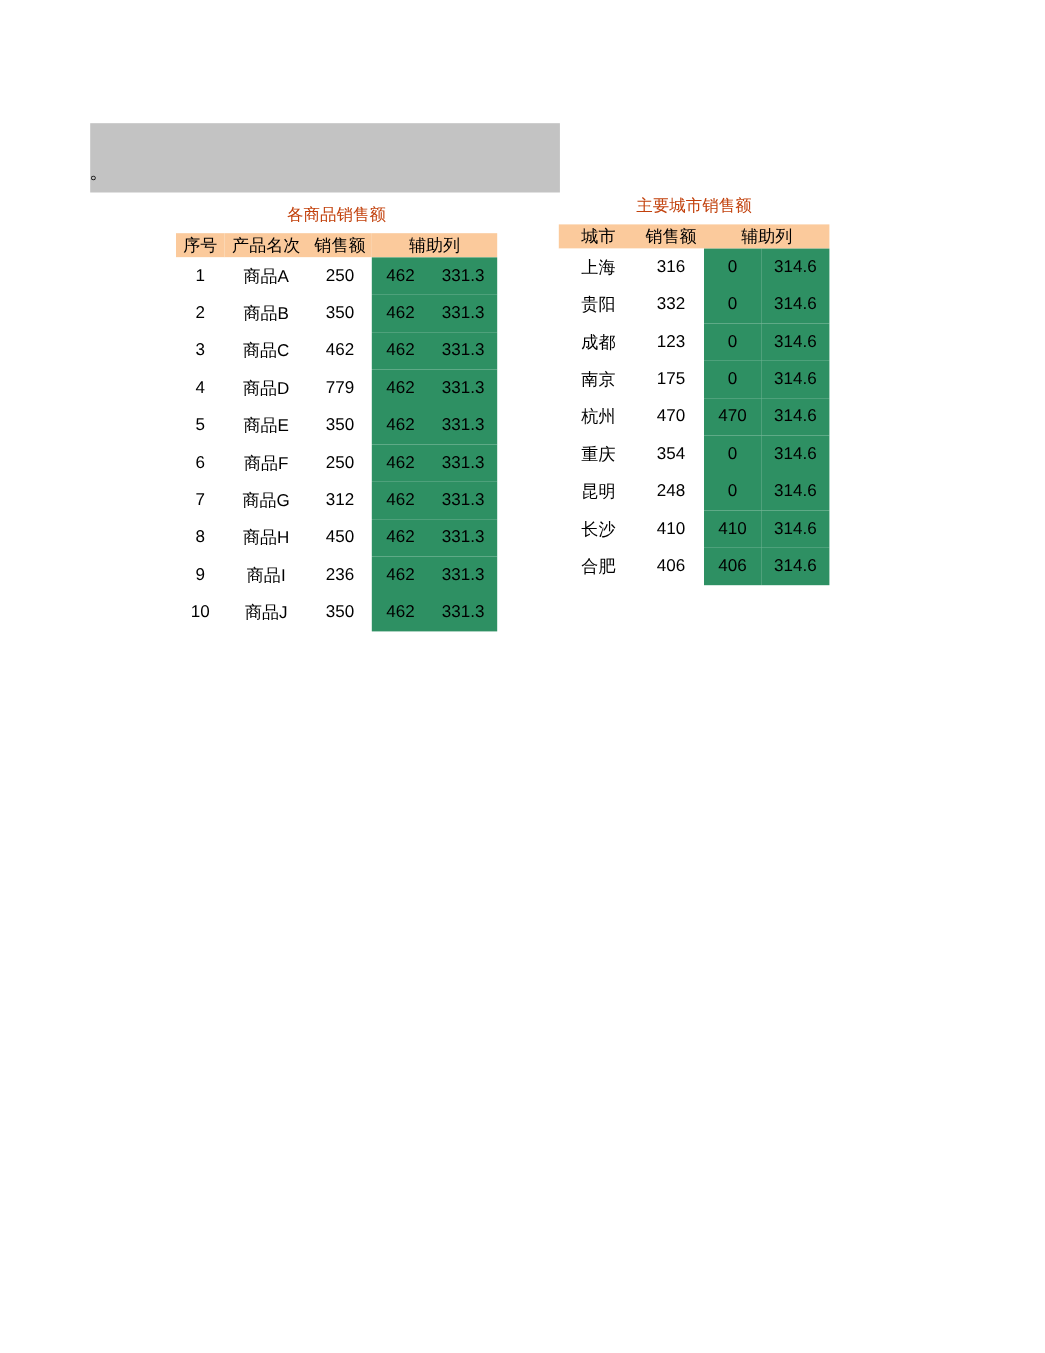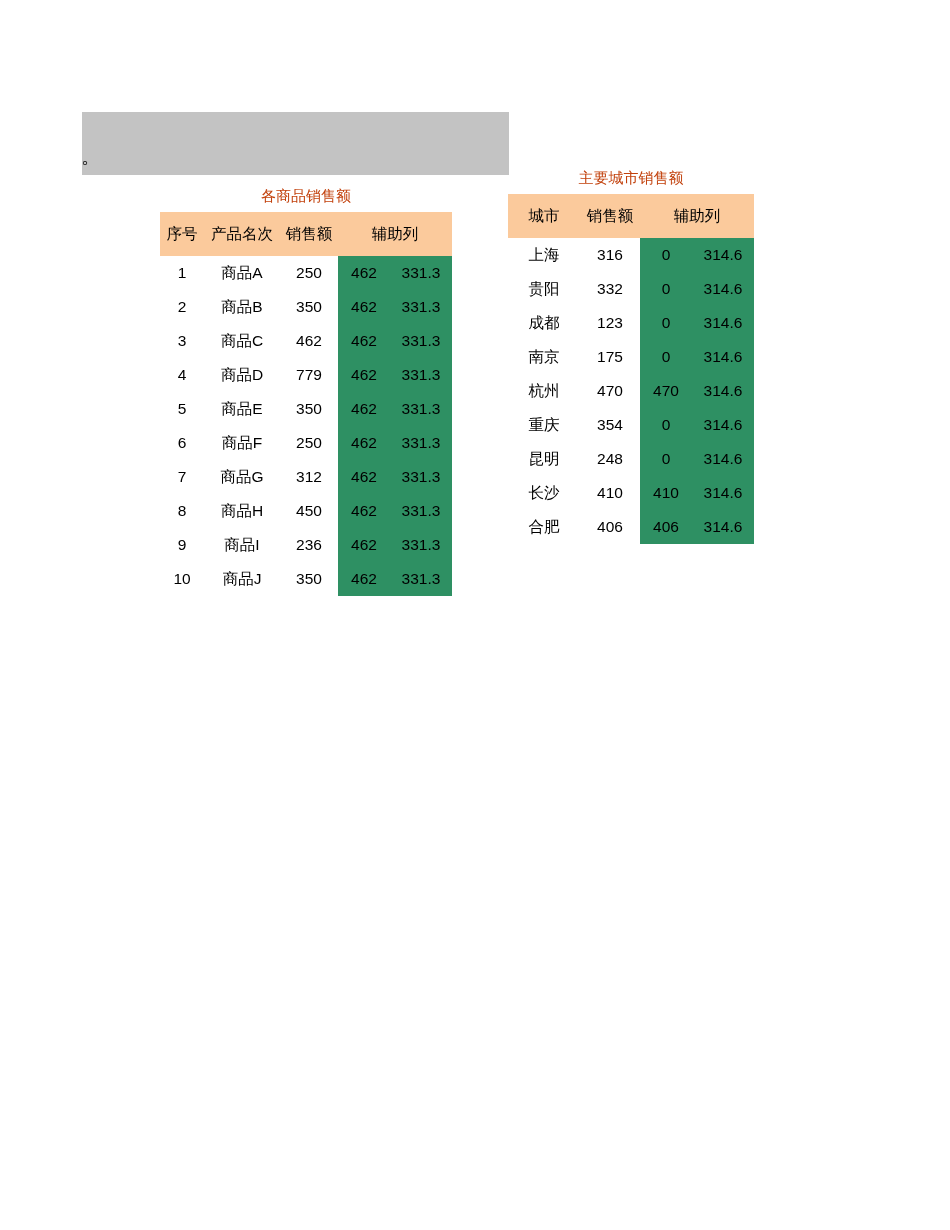--- a/index.html
+++ b/index.html
@@ -51,21 +51,21 @@
   }
   table.sheet {
     border-collapse: collapse;
     table-layout: fixed;
     font-size: 15.5px;
     color: #000000;
   }
   table.sheet th {
     background: #fbca9c;
     font-weight: 400;
-    height: 44px;
+    height: 22px;
     padding: 0;
     text-align: center;
     vertical-align: middle;
     white-space: nowrap;
     font-size: 15.5px;
   }
   table.sheet td {
     height: 34px;
     padding: 0;
     text-align: center;
@@ -80,21 +80,21 @@
   
   #products-block { left: 160px; top: 186px; }
   #products-table { width: 292px; }
   #products-table col.c-idx   { width: 44px; }
   #products-table col.c-name  { width: 76px; }
   #products-table col.c-sales { width: 58px; }
   #products-table col.c-h1    { width: 52px; }
   #products-table col.c-h2    { width: 62px; }
 
   
-  #cities-block { left: 508px; top: 168px; }
+  #cities-block { left: 508px; top: 178px; }
   #cities-table { width: 246px; }
   #cities-table col.c-city  { width: 72px; }
   #cities-table col.c-sales { width: 60px; }
   #cities-table col.c-h1    { width: 52px; }
   #cities-table col.c-h2    { width: 62px; }
 
   .th-span { }
 </style>
 </head>
 <body>

